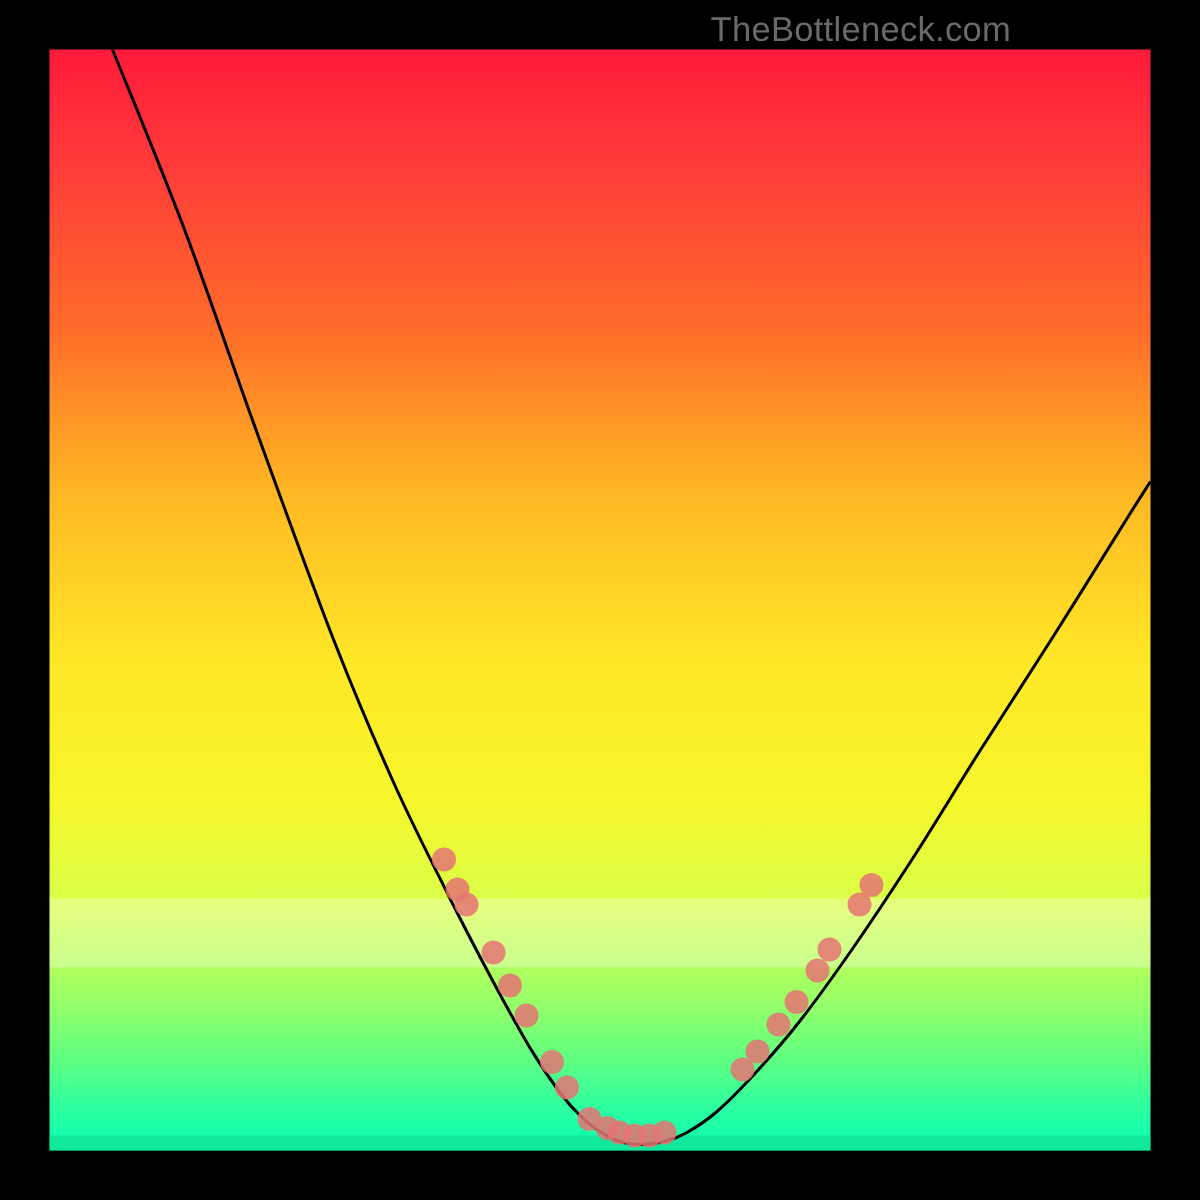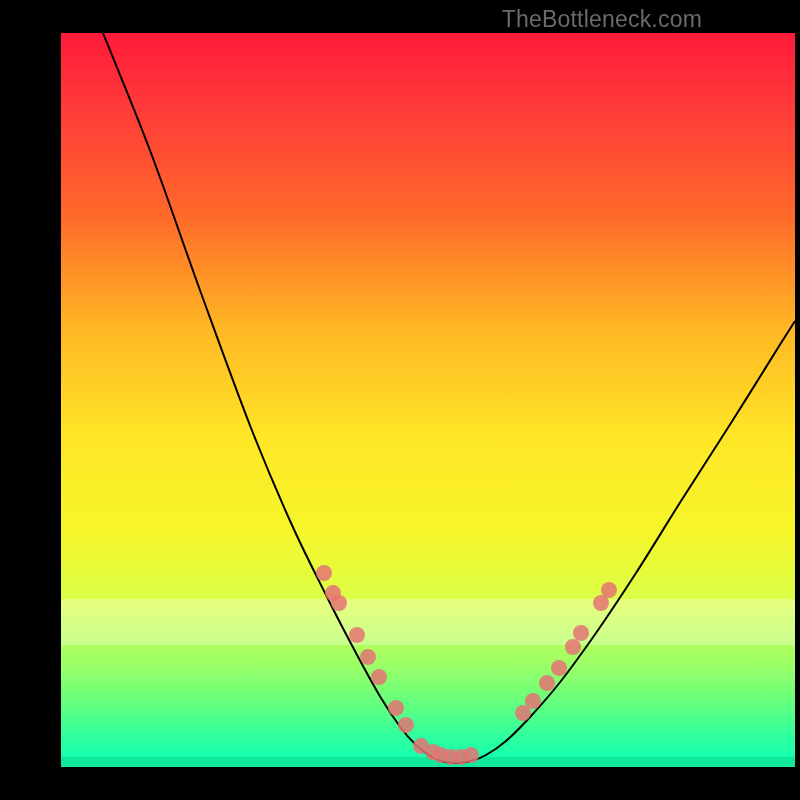--- a/index.html
+++ b/index.html
@@ -11,21 +11,20 @@
     overflow: hidden;
     font-family: Arial, Helvetica, sans-serif;
   }
   .frame {
     position: absolute;
     left: 0;
     top: 0;
     width: 688px;
     height: 800px;
     background: #000;
-    margin-left: 28px;
   }
   .plot-area {
     position: absolute;
     left: 33px;
     top: 33px;
     width: 734px;
     height: 734px;
     
     background: linear-gradient(to bottom,
       #ff1a3a 0%,

